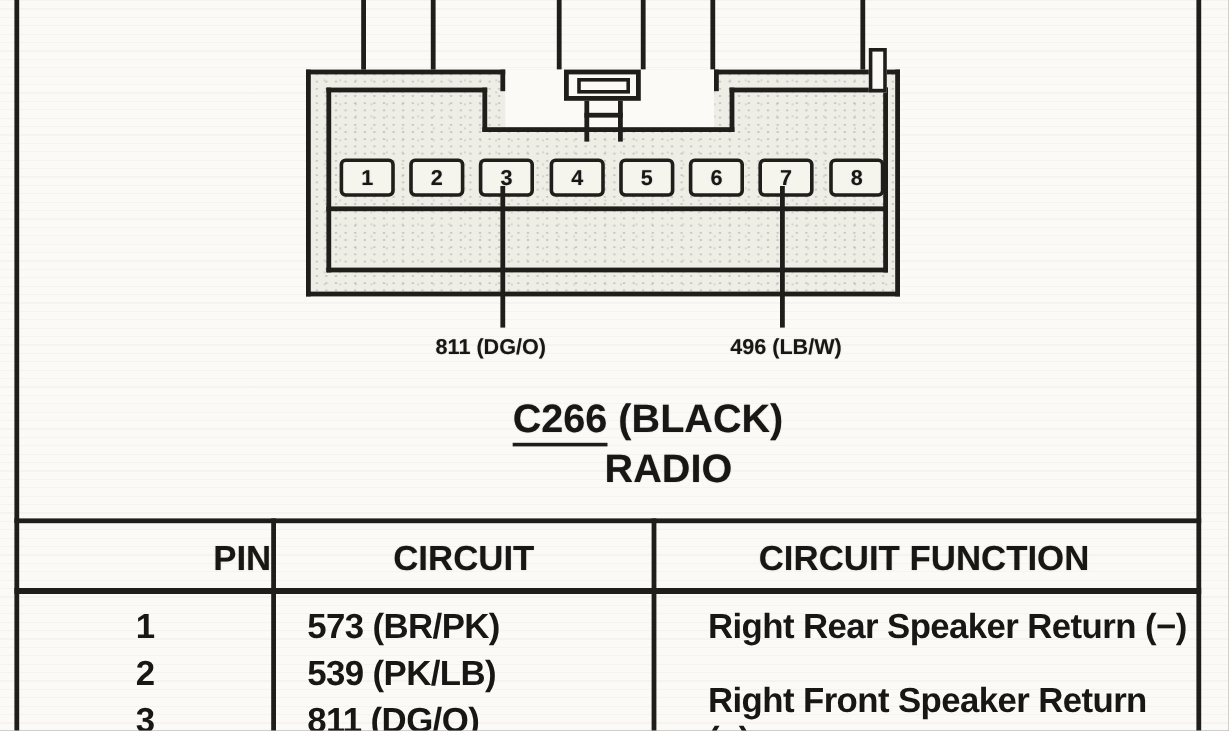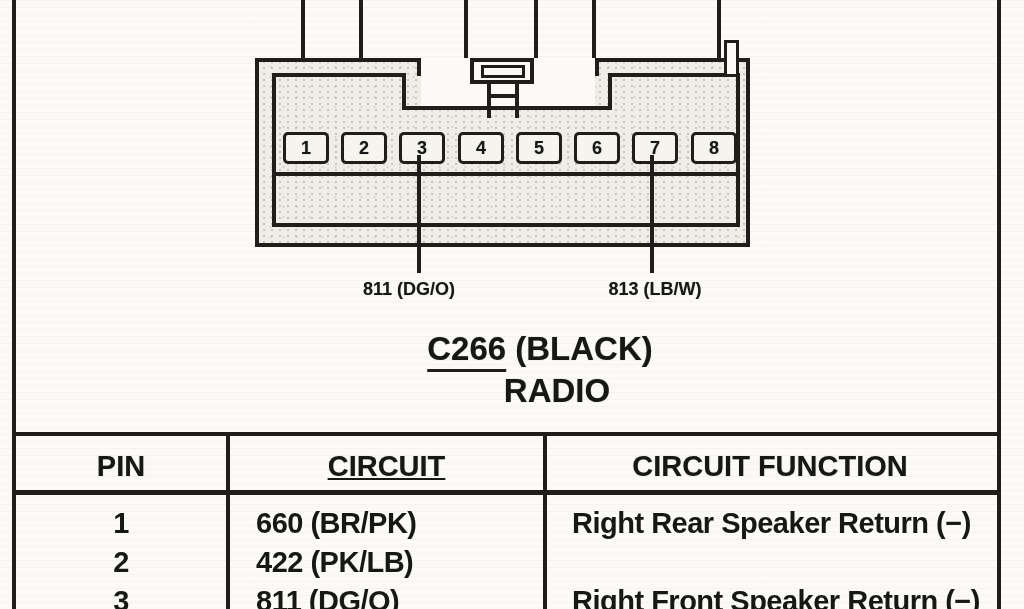--- a/index.html
+++ b/index.html
@@ -42,21 +42,21 @@
   .title-line{font-size:33px;font-weight:700;letter-spacing:0px;}
   .underlined{border-bottom:3px solid #1f1e1b;padding-bottom:2px;}
   .th{font-size:29px;font-weight:700;text-align:center;}
   .trow{
     position:absolute;left:16px;width:981px;height:40px;
     display:flex;align-items:center;
     font-size:29px;font-weight:700;letter-spacing:-0.5px;
   }
   .c-pin{width:210px;text-align:center;}
   .c-circuit{width:317px;padding-left:30px;box-sizing:border-box;}
-  .c-fn{flex:1;padding-left:29px;box-sizing:border-box;}
+  .c-fn{flex:1;padding-left:47px;box-sizing:border-box;}
 </style>
 </head>
 <body>
 
 <div id="canvas">
 
   <div class="ln" style="left:12px;top:0;width:4px;height:609px;"></div>
   <div class="ln" style="left:997px;top:0;width:4px;height:609px;"></div>
 
   <div class="ln" style="left:301px;top:0;width:4px;height:134px;"></div>
@@ -115,42 +115,42 @@
       <span>7</span>
     </div>
   <div class="pin" style="left:691px;">
       <span>8</span>
     </div>
 
   <div class="ln" style="left:417px;top:155px;width:4px;height:118px;"></div>
   <div class="ln" style="left:650px;top:155px;width:4px;height:118px;"></div>
 
   <div class="txt wire-label center" style="left:409px;top:279px;">811 (DG/O)</div>
-  <div class="txt wire-label center" style="left:655px;top:279px;">813 (LB/W)</div>
+  <div class="txt wire-label center" style="left:655px;top:279px;">496 (LB/W)</div>
 
   <div class="txt title-line center" style="left:540px;top:330px;"><span class="underlined">C266</span><span>&nbsp;</span><span>(BLACK)</span></div>
   <div class="txt title-line center" style="left:516px;top:372px;margin-left:41px;">RADIO</div>
 
   <div class="ln" style="left:12px;top:432px;width:989px;height:4px;"></div>
   <div class="ln" style="left:12px;top:490px;width:989px;height:5px;"></div>
   <div class="ln" style="left:226px;top:432px;width:4px;height:177px;"></div>
   <div class="ln" style="left:543px;top:432px;width:4px;height:177px;"></div>
 
-  <div class="txt th" style="left:16px;top:450px;width:210px;">PIN</div>
-  <div class="txt th" style="left:230px;top:450px;width:313px;text-decoration:underline;">CIRCUIT</div>
+  <div class="txt th" style="left:16px;top:450px;width:210px;text-align:right;">PIN</div>
+  <div class="txt th" style="left:230px;top:450px;width:313px;">CIRCUIT</div>
   <div class="txt th" style="left:547px;top:450px;width:446px;">CIRCUIT FUNCTION</div>
 
   <div class="trow" style="top:503px;">
     <div class="c-pin">1</div>
-    <div class="c-circuit">660 (BR/PK)</div>
+    <div class="c-circuit">573 (BR/PK)</div>
     <div class="c-fn">Right Rear Speaker Return (−)</div>
   </div>
   <div class="trow" style="top:542px;">
     <div class="c-pin">2</div>
-    <div class="c-circuit">422 (PK/LB)</div>
+    <div class="c-circuit">539 (PK/LB)</div>
   </div>
   <div class="trow" style="top:581px;">
     <div class="c-pin">3</div>
     <div class="c-circuit">811 (DG/O)</div>
     <div class="c-fn">Right Front Speaker Return (−)</div>
   </div>
 
 </div>
 
 </body></html>

